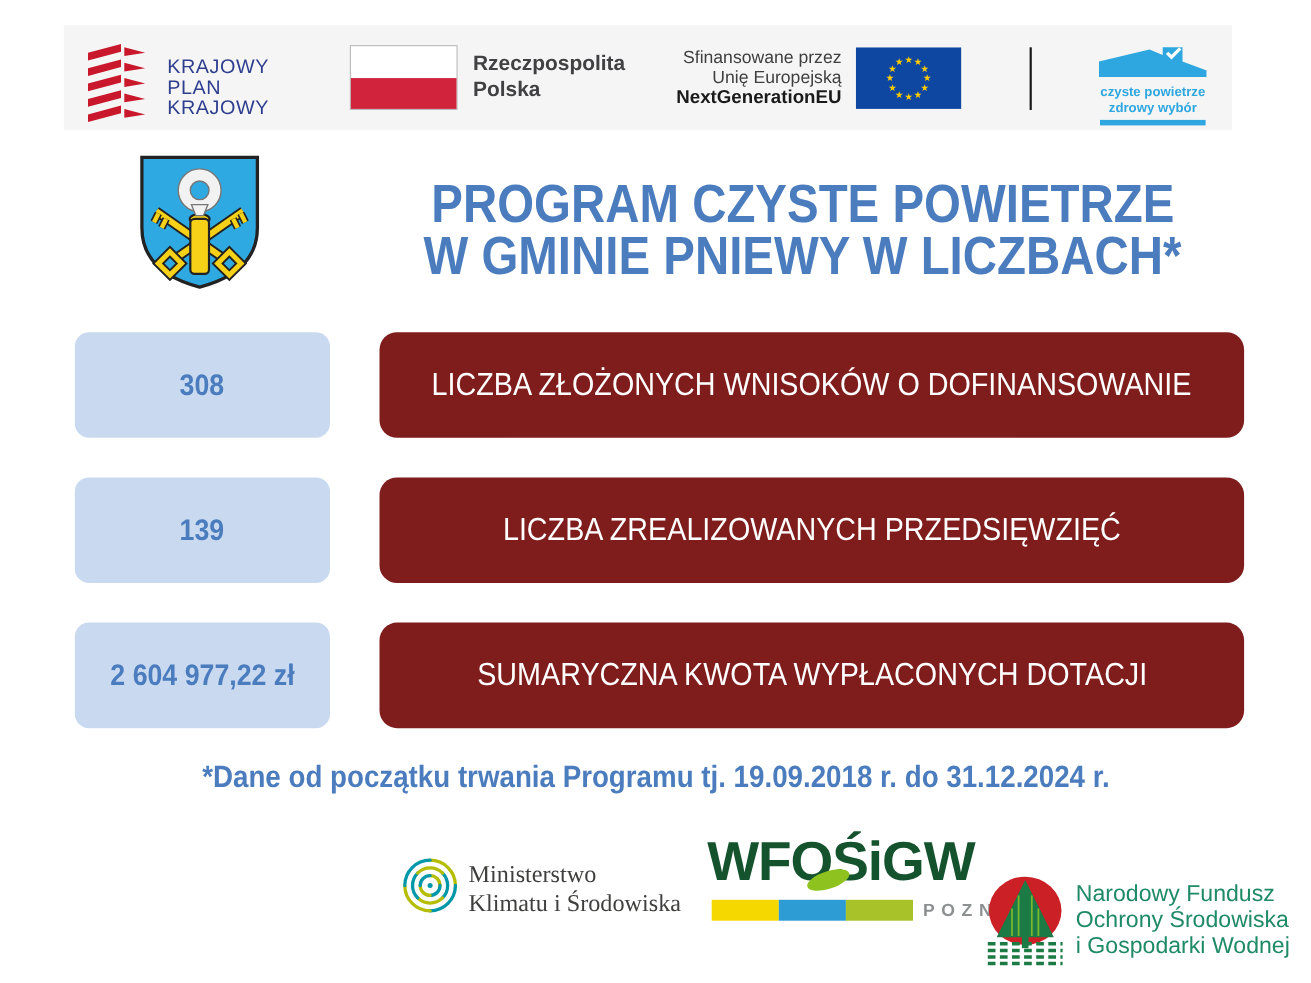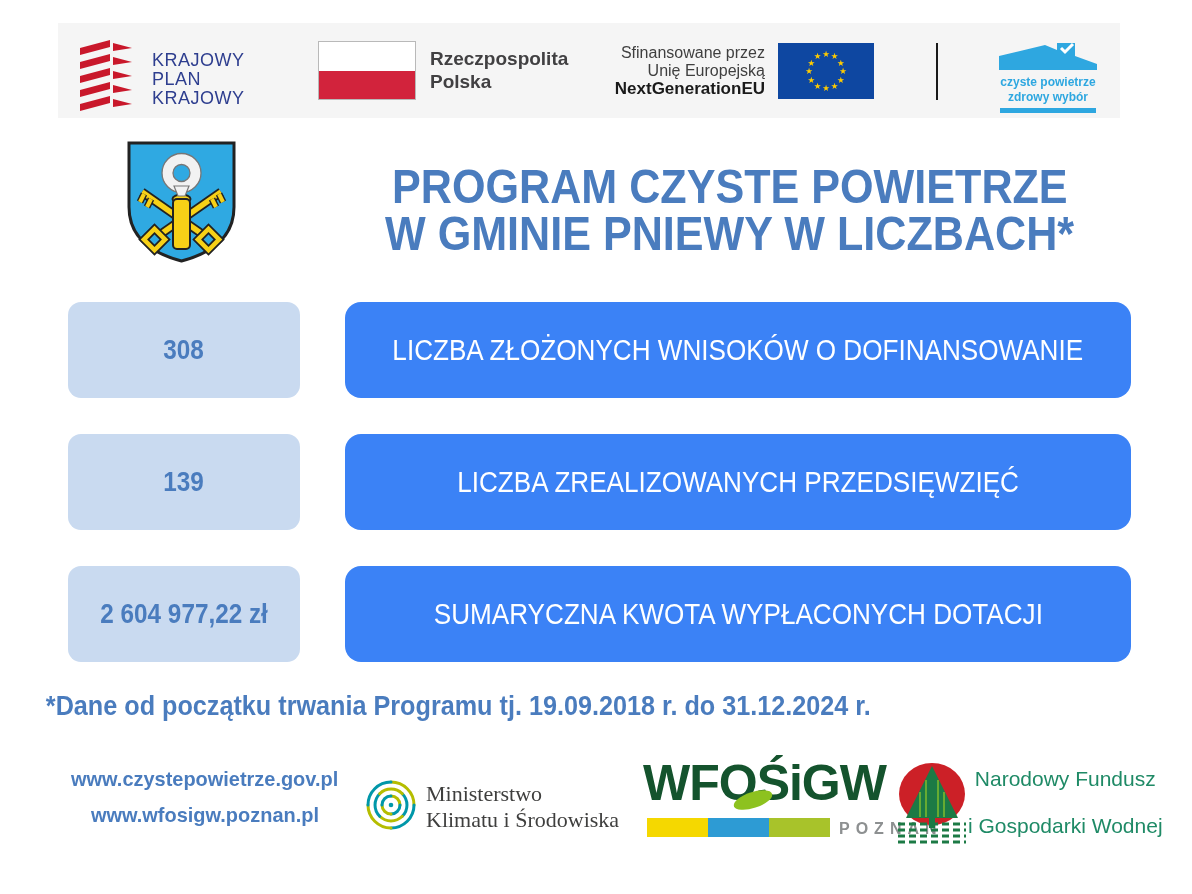--- a/index.html
+++ b/index.html
@@ -27,41 +27,41 @@
 
   
   .coat{left:124px;top:139px;}
   .page-title{left:280px;top:163px;width:900px;text-align:center;color:#4a7cbe;
     font-weight:bold;font-size:49px;line-height:47px;}
   .page-title .condensed{transform:scaleX(0.88);}
 
   
   .stat-value{left:68px;width:232px;height:96px;background:#c9daf0;border-radius:13px;
     display:flex;align-items:center;justify-content:center;color:#4a7cbe;font-weight:bold;font-size:27px;}
-  .stat-label{left:345px;width:786px;height:96px;background:#3b82f6;border-radius:16px;
+  .stat-label{left:345px;width:786px;height:96px;background:#7f1d1d;border-radius:16px;
     display:flex;align-items:center;justify-content:center;color:#ffffff;font-size:29px;font-weight:400;}
   .row1{top:302px;} .row2{top:434px;} .row3{top:566px;}
 
-  .footnote{left:0;top:690px;width:1192px;color:#4a7cbe;font-weight:bold;font-size:28px;}
+  .footnote{left:0;top:690px;width:1192px;text-align:center;color:#4a7cbe;font-weight:bold;font-size:28px;}
 
   
   .links{left:55px;top:761px;width:300px;text-align:center;color:#4a7cbe;font-weight:bold;
     font-size:21px;line-height:36px;}
   .links .condensed{transform:scaleX(0.95);}
   .ministry{left:364px;top:778px;display:flex;align-items:center;gap:8px;}
   .ministry-text{font-family:"Liberation Serif",serif;font-size:22px;line-height:26px;color:#3f3f3e;}
   .wfosigw{left:643px;top:758px;width:265px;height:90px;}
   .wfosigw-name{position:absolute;left:0;top:-4px;font-size:50px;font-weight:bold;color:#14532d;letter-spacing:-1px;}
   .wfosigw-leaf{position:absolute;left:90px;top:34px;width:40px;height:16px;background:#8dc21f;
     border-radius:50% 50% 50% 50%;transform:rotate(-18deg);}
   .wfosigw-bar{position:absolute;left:4px;top:60px;width:183px;height:19px;display:flex;}
   .wfosigw-bar div{flex:1;}
   .seg-yellow{background:#f5d800;} .seg-blue{background:#2d9bd4;} .seg-green{background:#a8c32a;}
   .wfosigw-city{position:absolute;left:196px;top:62px;font-size:16px;font-weight:bold;color:#8d9091;letter-spacing:6px;}
-  .nfosigw{left:896px;top:762px;display:flex;align-items:flex-start;text-align:center;}
+  .nfosigw{left:896px;top:796px;display:flex;align-items:flex-start;gap:10px;}
   .nfosigw-text{font-size:21px;line-height:23.5px;color:#1f8a66;padding-top:5px;font-weight:500;}
 </style>
 </head>
 <body>
 
 <div id="poster">
 
   <div class="abs header-strip"></div>
 
   <div class="abs kpo">
@@ -195,24 +195,20 @@
     <span class="condensed">2 604 977,22 zł</span>
   </div>
   <div class="abs stat-label row3">
     <span class="condensed">SUMARYCZNA KWOTA WYPŁACONYCH DOTACJI</span>
   </div>
 
   <div class="abs footnote">
     <span class="condensed">*Dane od początku trwania Programu tj. 19.09.2018 r. do 31.12.2024 r.</span>
   </div>
 
-  <div class="abs links">
-    <span class="condensed">www.czystepowietrze.gov.pl</span><br>
-    <span class="condensed">www.wfosigw.poznan.pl</span>
-  </div>
 
   <div class="abs ministry">
     <span>
       <svg width="54" height="54" viewBox="0 0 54 54" fill="none" stroke-linecap="round">
         <path d="M27,4 A23,23 0 0 1 50,27" stroke="#b5bd00" stroke-width="3"></path>
         <path d="M50,27 A23,23 0 0 1 27,50" stroke="#0097a9" stroke-width="3"></path>
         <path d="M27,50 A23,23 0 0 1 4,27" stroke="#b5bd00" stroke-width="3"></path>
         <path d="M4,27 A23,23 0 0 1 27,4" stroke="#0097a9" stroke-width="3"></path>
         <path d="M38.3,15.7 A16,16 0 0 1 38.3,38.3" stroke="#0097a9" stroke-width="3"></path>
         <path d="M38.3,38.3 A16,16 0 0 1 15.7,38.3" stroke="#b5bd00" stroke-width="3"></path>
@@ -257,18 +253,18 @@
         <g stroke="#1c7a45" stroke-width="3.2" stroke-dasharray="7 4">
           <line x1="2" y1="62" x2="70" y2="62"></line>
           <line x1="2" y1="68" x2="70" y2="68"></line>
           <line x1="2" y1="74" x2="70" y2="74"></line>
           <line x1="2" y1="80" x2="70" y2="80"></line>
         </g>
       </svg>
     </span>
     <span class="nfosigw-text">
       <span>Narodowy Fundusz</span><br>
-      <br>
+      <span>Ochrony Środowiska</span><br>
       <span>i Gospodarki Wodnej</span>
     </span>
   </div>
 
 </div>
 
 </body></html>

